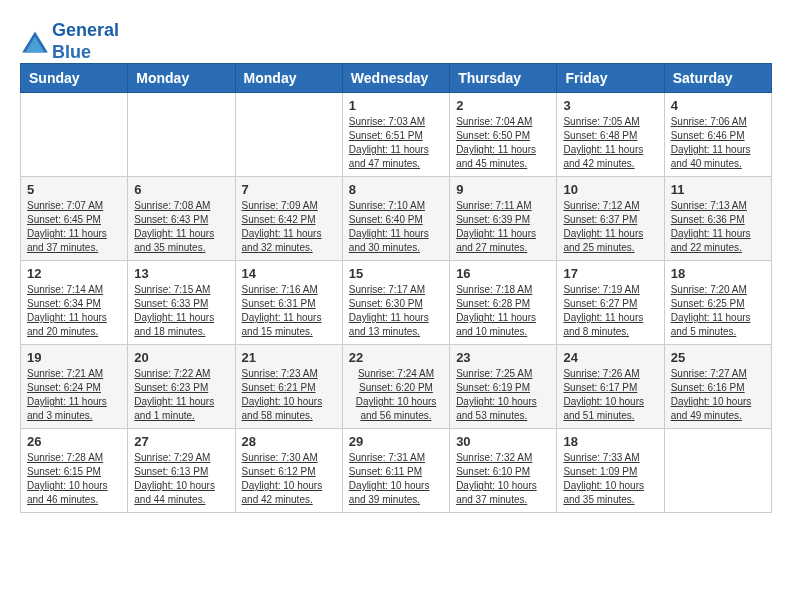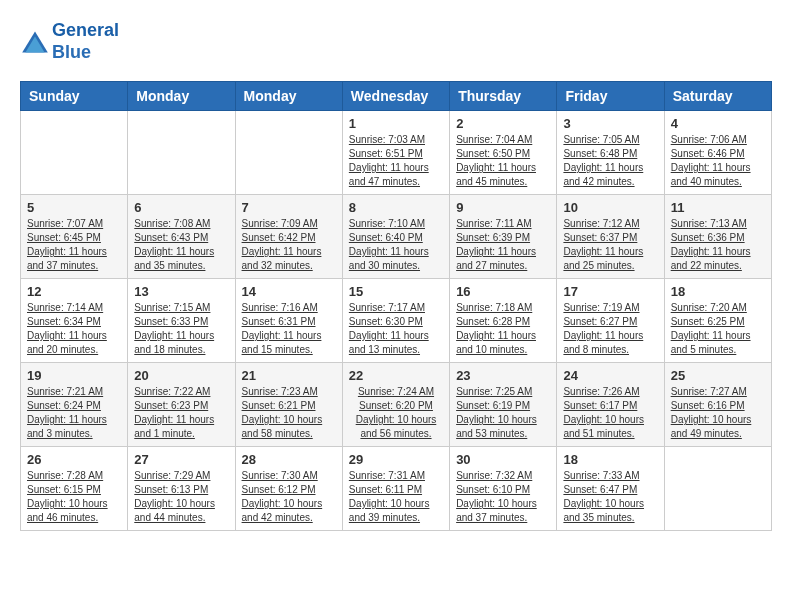--- a/index.html
+++ b/index.html
@@ -43,21 +43,20 @@
       color: #333;
     }
     .location {
       font-size: 16px;
       color: #555;
     }
     .calendar {
       width: 100%;
       border-collapse: collapse;
       border: 1px solid #ccc;
-      margin-top: 18px;
     }
     .calendar th {
       background-color: #2a6db5;
       color: #fff;
       text-align: left;
       padding: 6px 8px;
       font-size: 14px;
       border: 1px solid #1e5a9a;
     }
     .calendar td {
@@ -310,19 +309,19 @@
         </td>
         <td>
           <span class="day-num">30</span>
           <div class="day-info" style="white-space: pre-line;">Sunrise: 7:32 AM
 Sunset: 6:10 PM
 Daylight: 10 hours and 37 minutes.</div>
         </td>
         <td>
           <span class="day-num">18</span>
           <div class="day-info" style="white-space: pre-line;">Sunrise: 7:33 AM
-Sunset: 6:47 PM
+Sunset: 1:09 PM
 Daylight: 10 hours and 35 minutes.</div>
         </td>
         <td class="empty-cell"></td>
       </tr>
     </tbody>
 </table>
 
 </body></html>

